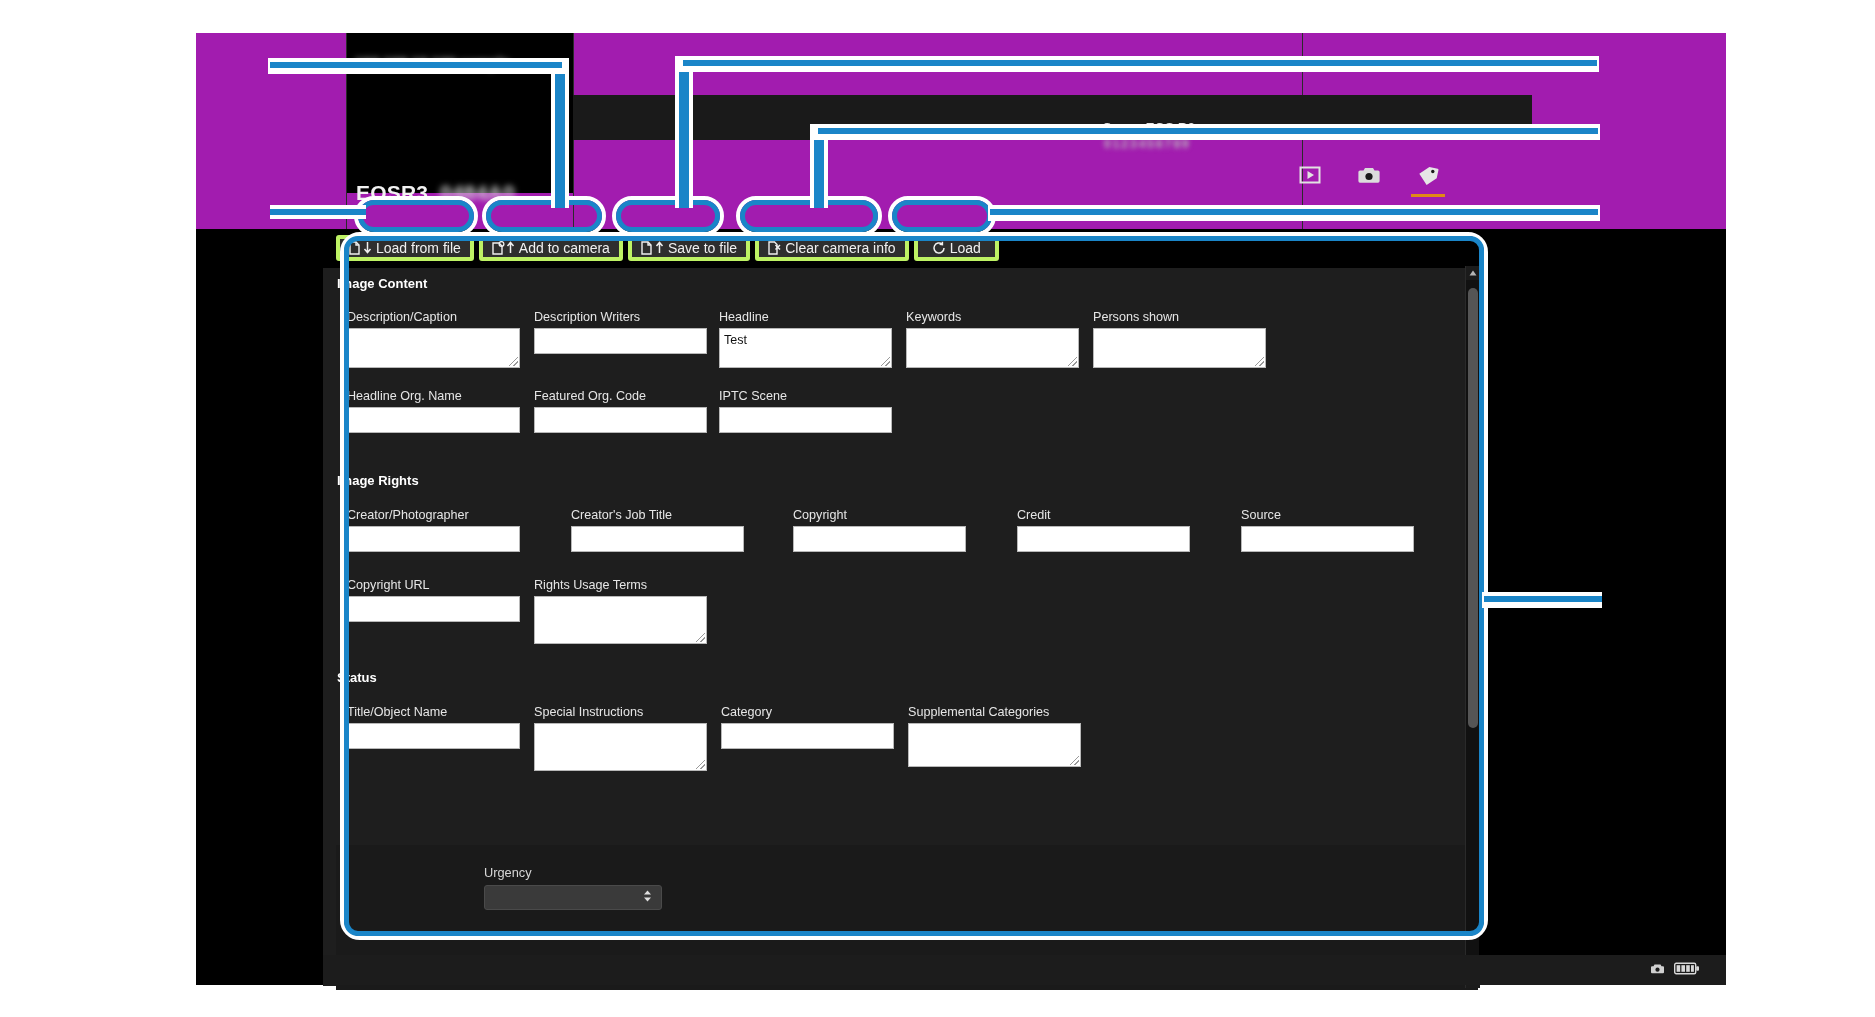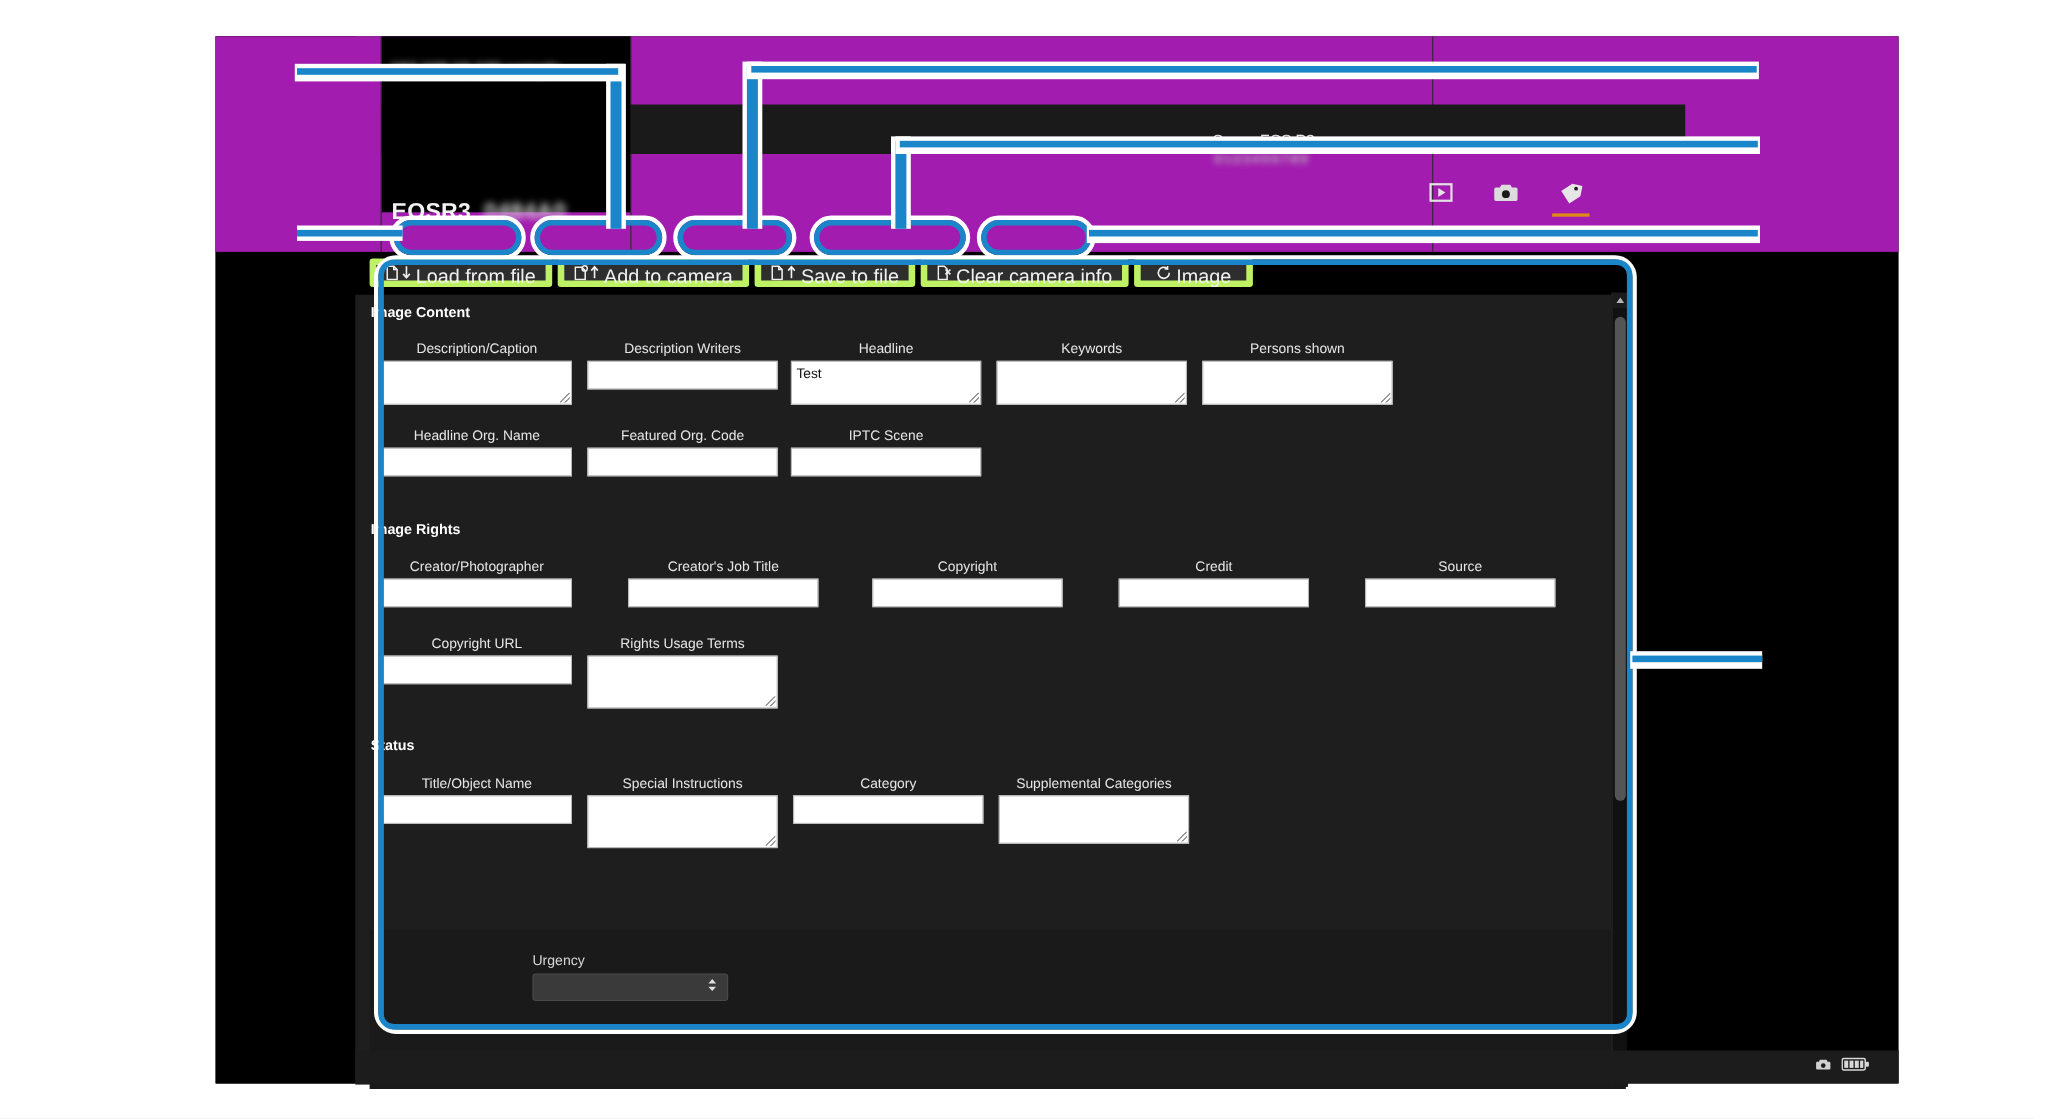--- a/index.html
+++ b/index.html
@@ -139,28 +139,28 @@
     position: absolute;
     left: 140px; top: 200px;
     height: 30px;
     display: flex;
     align-items: center;
     gap: 5px;
   }
   .tb-btn {
     height: 26px;
     background: #2e2e2e;
-    border: 6px solid #bef264;
+    border: 4px solid #bef264;
     border-radius: 3px;
     display: flex;
-    align-items: flex-start;
+    align-items: center;
     gap: 4px;
     padding: 0 9px;
     color: #f0f0f0;
-    font-size: 18px;
+    font-size: 14px;
     white-space: nowrap;
     cursor: pointer;
   }
   .tb-btn .tb-ico {
     display: inline-flex;
     align-items: center;
     gap: 1px;
   }
 
   
@@ -191,21 +191,20 @@
     margin-top: 19px;
   }
   .field {
     margin-right: 14px;
   }
   .field .lbl {
     color: #e6e6e6;
     font-size: 12.6px;
     margin-bottom: 4px;
     white-space: nowrap;
-    text-align: center;
   }
   .field .inp {
     background: #ffffff;
     border: 1px solid #b8b8b8;
     height: 26px;
     width: 173px;
   }
   .field .inp.area {
     height: 40px;
     position: relative;
@@ -449,21 +448,21 @@
         <span>Clear camera info</span>
       </div>
 
       <div class="tb-btn" style="padding:0 14px;">
         <span class="tb-ico">
           <svg width="14" height="14" viewBox="0 0 14 14">
             <path d="M12 7 a5 5 0 1 1 -1.8 -3.85" fill="none" stroke="#f0f0f0" stroke-width="1.5"></path>
             <path d="M10.4 0.8 L10.4 3.6 L7.6 3.2" fill="none" stroke="#f0f0f0" stroke-width="1.5"></path>
           </svg>
         </span>
-        <span>Image</span>
+        <span>Load</span>
       </div>
     </div>
 
     <div class="meta-panel">
       <div class="meta-inner">
 
         <div class="section-title">Image Content</div>
 
         <div class="field-grid">
           <div class="field">

